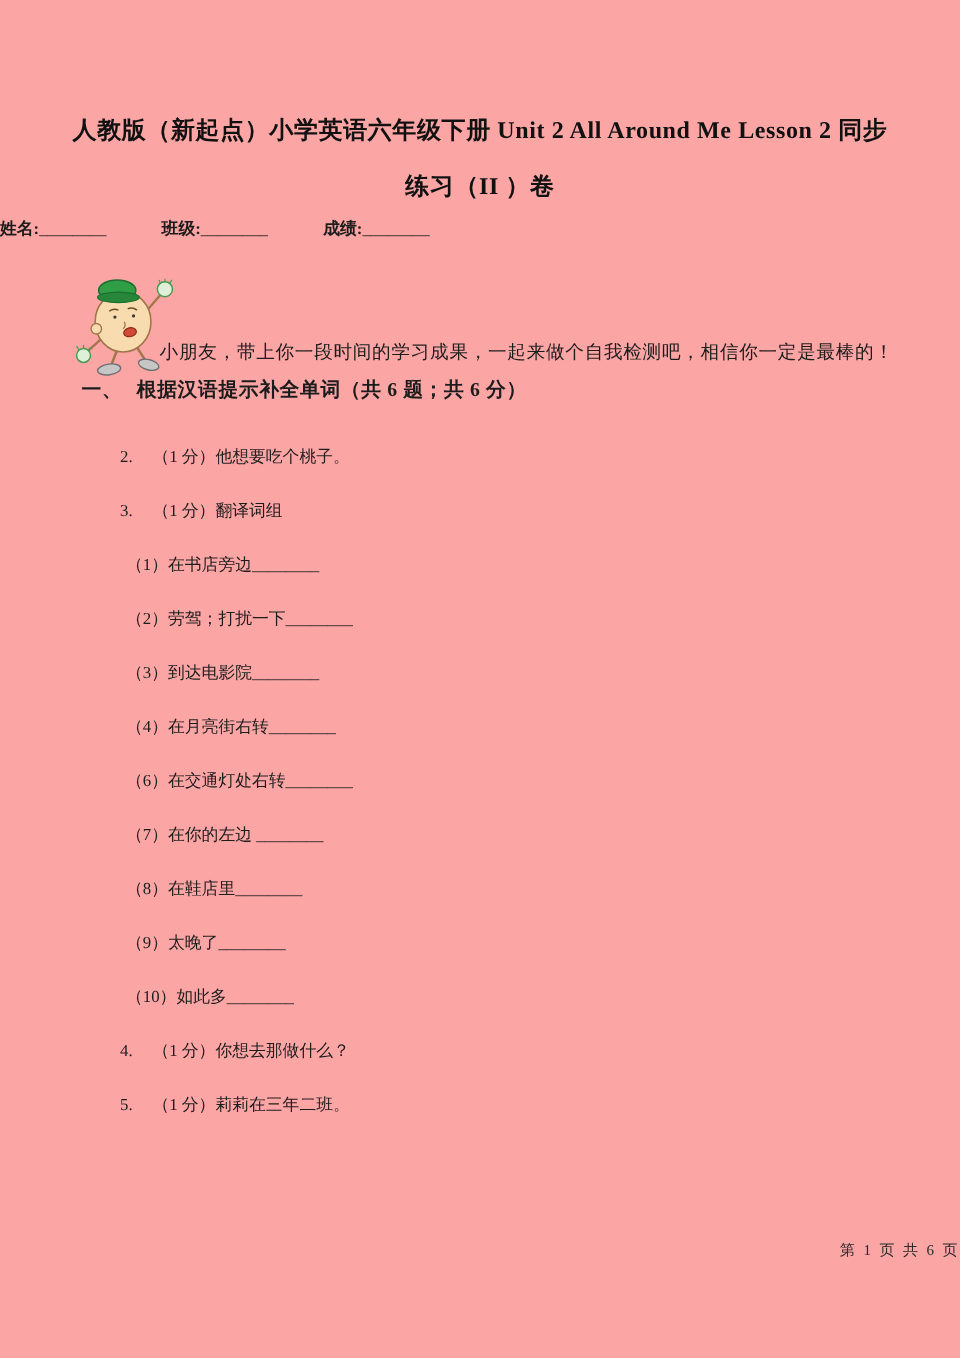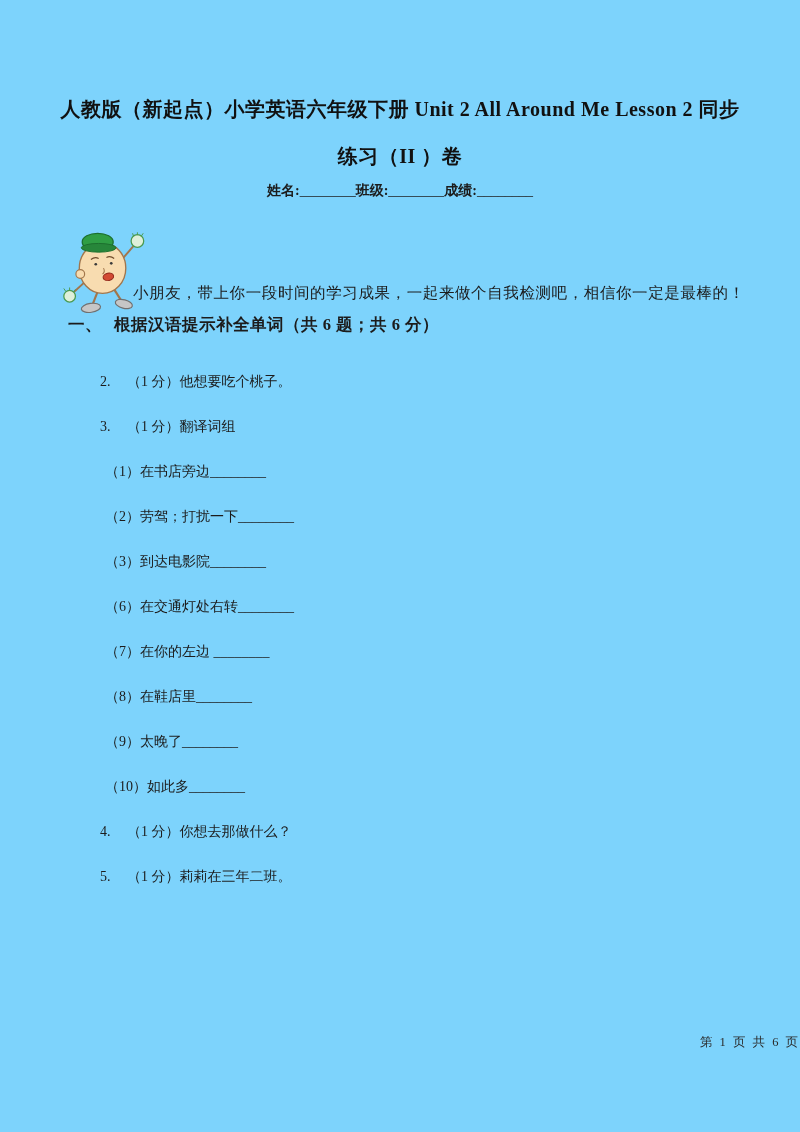--- a/index.html
+++ b/index.html
@@ -1,39 +1,40 @@
 <!DOCTYPE html>
 <html><head>
 <meta charset="utf-8">
 <style>
   html, body { margin: 0; padding: 0; background: #ffffff; }
   .page {
     position: relative;
     width: 800px;
     height: 1132px;
-    background: #7dd3fc;
+    background: #fca5a5;
     overflow: hidden;
     font-family: "Liberation Serif", "DejaVu Serif", serif;
     color: #1c1c1c;
   }
   .title-block {
     position: absolute;
     top: 86px; left: 40px; right: 40px;
     text-align: center;
     font-weight: bold;
     font-size: 20px;
     line-height: 47px;
     color: #111;
     letter-spacing: 0.5px;
   }
   .fields-row {
     position: absolute;
     top: 182px; left: 0; right: 0;
     display: flex;
-    justify-content: center;
+    justify-content: flex-start;
+    gap: 46px;
     font-size: 14px;
     font-weight: bold;
   }
   .field { white-space: nowrap; }
   .field .blank { font-weight: normal; letter-spacing: 0; }
   .mascot {
     position: absolute;
     left: 58px; top: 226px;
     width: 92px; height: 92px;
   }
@@ -142,20 +143,23 @@
     </div>
 
     <div class="q-row">
       <span class="sub-label">（2）</span><span>劳驾；打扰一下</span><span class="blank-line">________</span>
     </div>
 
     <div class="q-row">
       <span class="sub-label">（3）</span><span>到达电影院</span><span class="blank-line">________</span>
     </div>
 
+    <div class="q-row">
+      <span class="sub-label">（4）</span><span>在月亮街右转</span><span class="blank-line">________</span>
+    </div>
 
 
     <div class="q-row">
       <span class="sub-label">（6）</span><span>在交通灯处右转</span><span class="blank-line">________</span>
     </div>
 
     <div class="q-row">
       <span class="sub-label">（7）</span><span>在你的左边 </span><span class="blank-line">________</span>
     </div>
 

